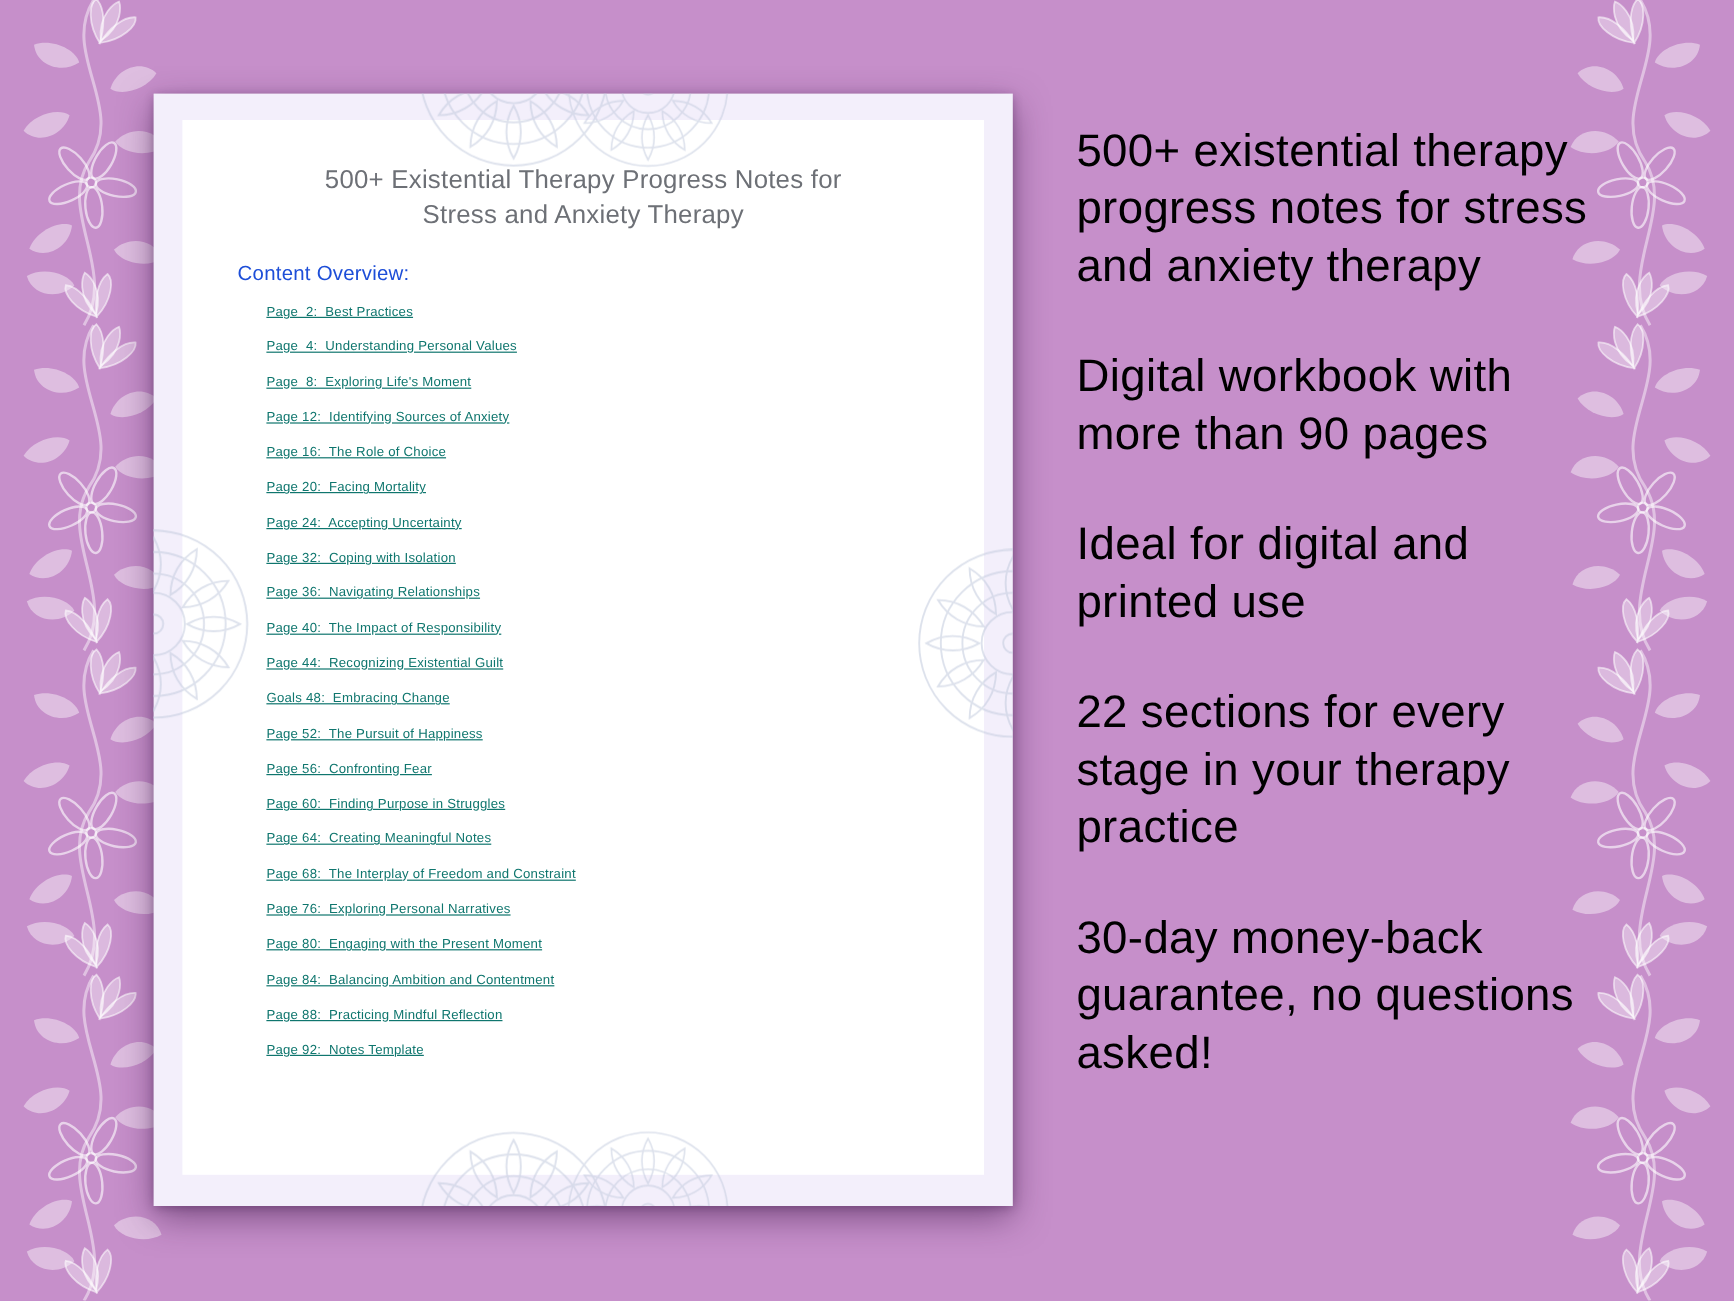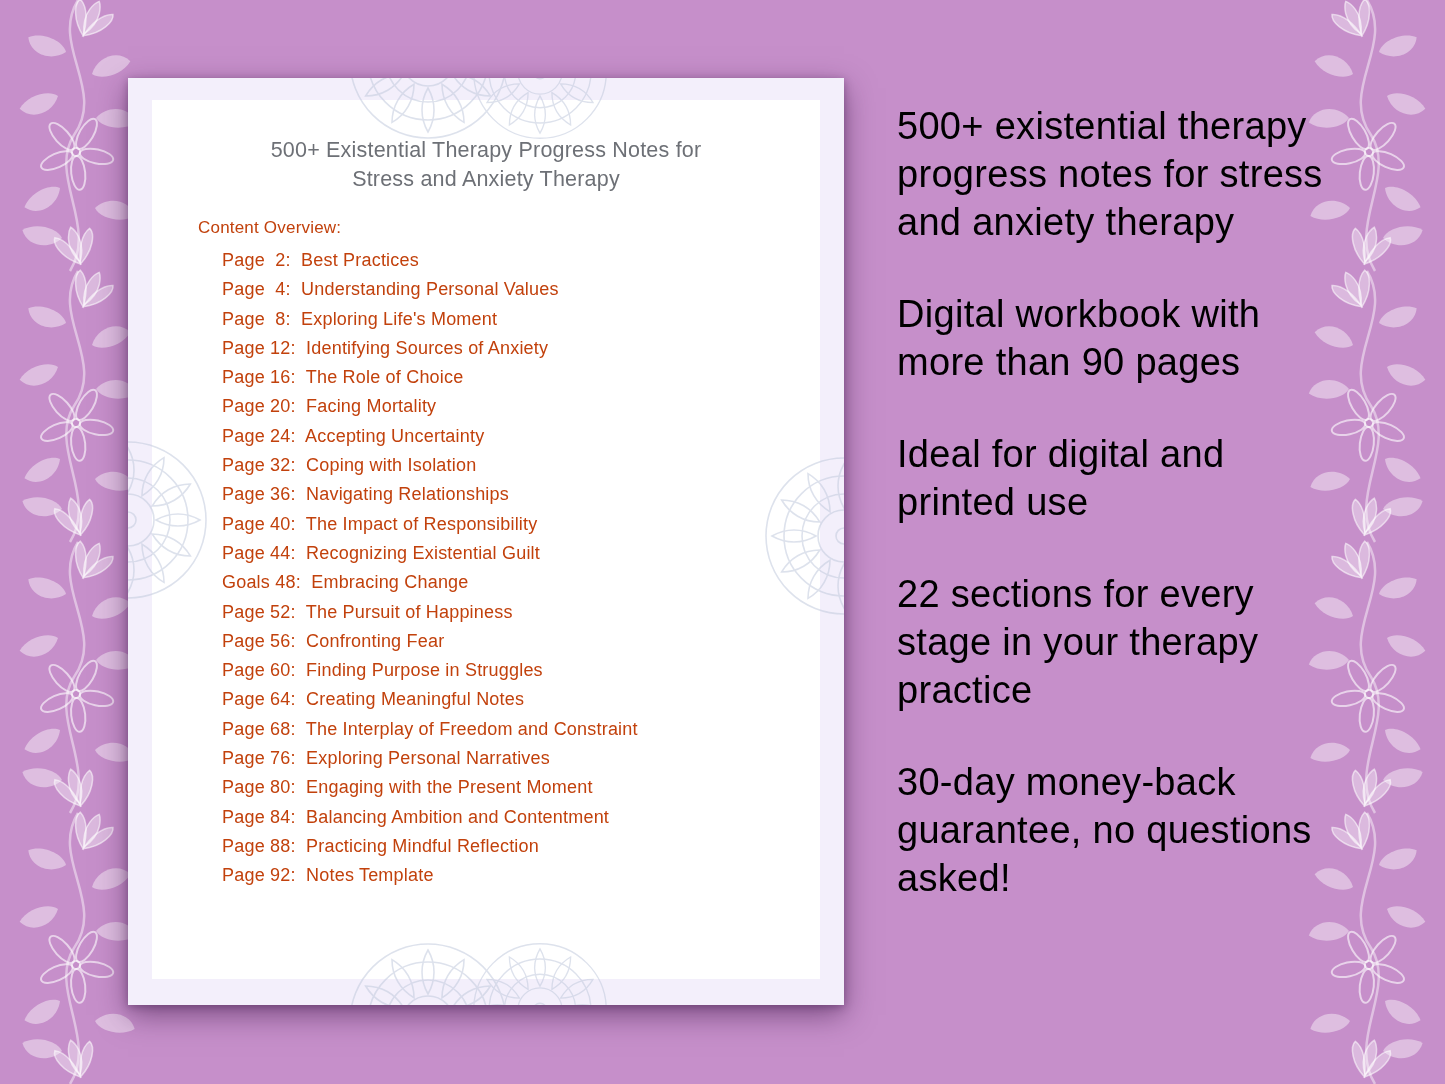--- a/index.html
+++ b/index.html
@@ -27,26 +27,26 @@
   }
   .mandala-layer{position:absolute;left:0;top:0;width:716px;height:927px;pointer-events:none;}
 
   .doc-title{
     margin-top:36px;text-align:center;
     font-size:21.5px;line-height:29px;font-weight:500;
     color:#6d7076;letter-spacing:.2px;
   }
   .overview-heading{
     margin-top:22px;margin-left:46px;
-    font-size:17px;line-height:24px;font-weight:500;color:#c2410c;letter-spacing:.2px;
+    font-size:17px;line-height:24px;font-weight:500;color:#1d4ed8;letter-spacing:.2px;
   }
   .toc{margin-top:6px;margin-left:70px;}
   .toc-item{
     white-space:pre;
-    font-size:18px;line-height:29.3px;color:#c2410c;letter-spacing:.2px;
+    font-size:11px;line-height:29.3px;color:#0f766e;letter-spacing:.2px;text-decoration:underline;
   }
 
   
   .marketing{
     position:absolute;left:897px;top:102px;width:445px;
     color:#000000;font-weight:400;
     font-size:38px;line-height:48px;letter-spacing:.3px;
   }
   .marketing p{margin:0 0 44px 0;}
 </style>

